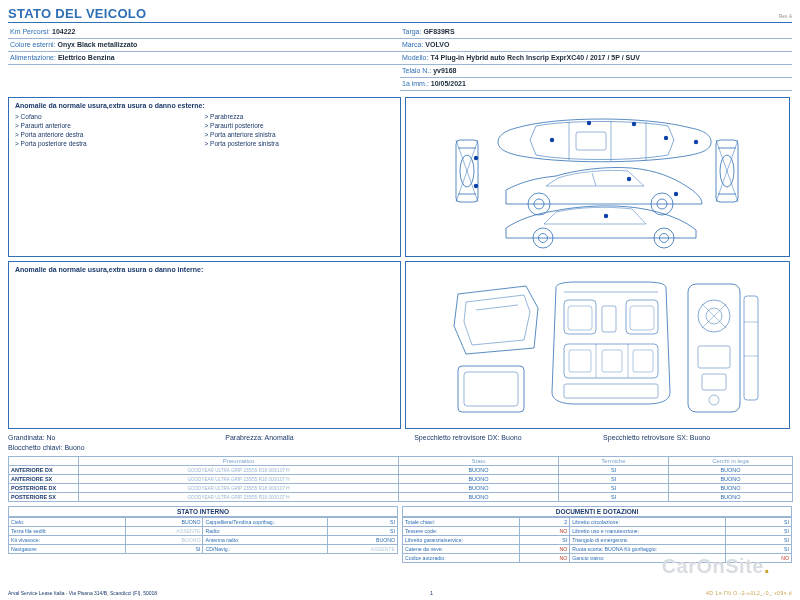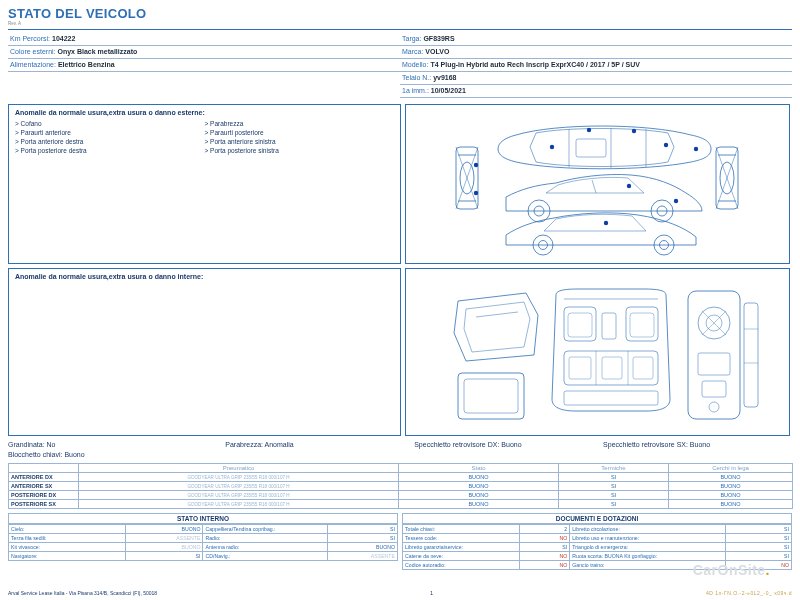--- a/index.html
+++ b/index.html
@@ -8,21 +8,21 @@
     width:800px; height:600px;
     font-family:"Liberation Sans", sans-serif;
     background:#ffffff;
     color:#1b3a6b;
     font-size:7px;
     position:relative;
     overflow:hidden;
   }
   .page { position:relative; width:800px; height:600px; padding:6px 8px 0 8px; }
 
-  .title-row { display:flex; align-items:flex-start; justify-content:space-between;flex-direction:column; }
+  .title-row { display:flex; align-items:flex-end; justify-content:space-between; }
   .doc-title {
     font-size:13px; font-weight:bold; color:#2f6fb5; letter-spacing:.3px;
   }
   .rev { font-size:4.5px; color:#888; padding-bottom:2px; }
   .title-rule { height:1px; background:#2f6fb5; margin-top:1px; }
 
   
   .info-wrap { display:flex; margin-top:3px; }
   .info-left { width:50%; }
   .info-right { width:50%; }
@@ -107,21 +107,21 @@
   .footer {
     position:absolute; left:8px; right:8px; bottom:4px;
     display:flex; justify-content:space-between; align-items:flex-end;
     font-size:5px; color:#1b3a6b;
   }
   .footer .center { font-size:5.5px; }
   .footer .right { font-size:5px; color:#c8a24a; letter-spacing:.5px; }
 
   .watermark {
     position:absolute; right:30px; bottom:22px;
-    font-size:14px; font-weight:bold; color:#d9dde2;
+    font-size:20px; font-weight:bold; color:#d9dde2;
     letter-spacing:.5px; pointer-events:none;
   }
   .watermark .dot { color:#c9a227; }
 </style>
 </head>
 <body>
 
 <div class="page">
 
   <div class="title-row">

